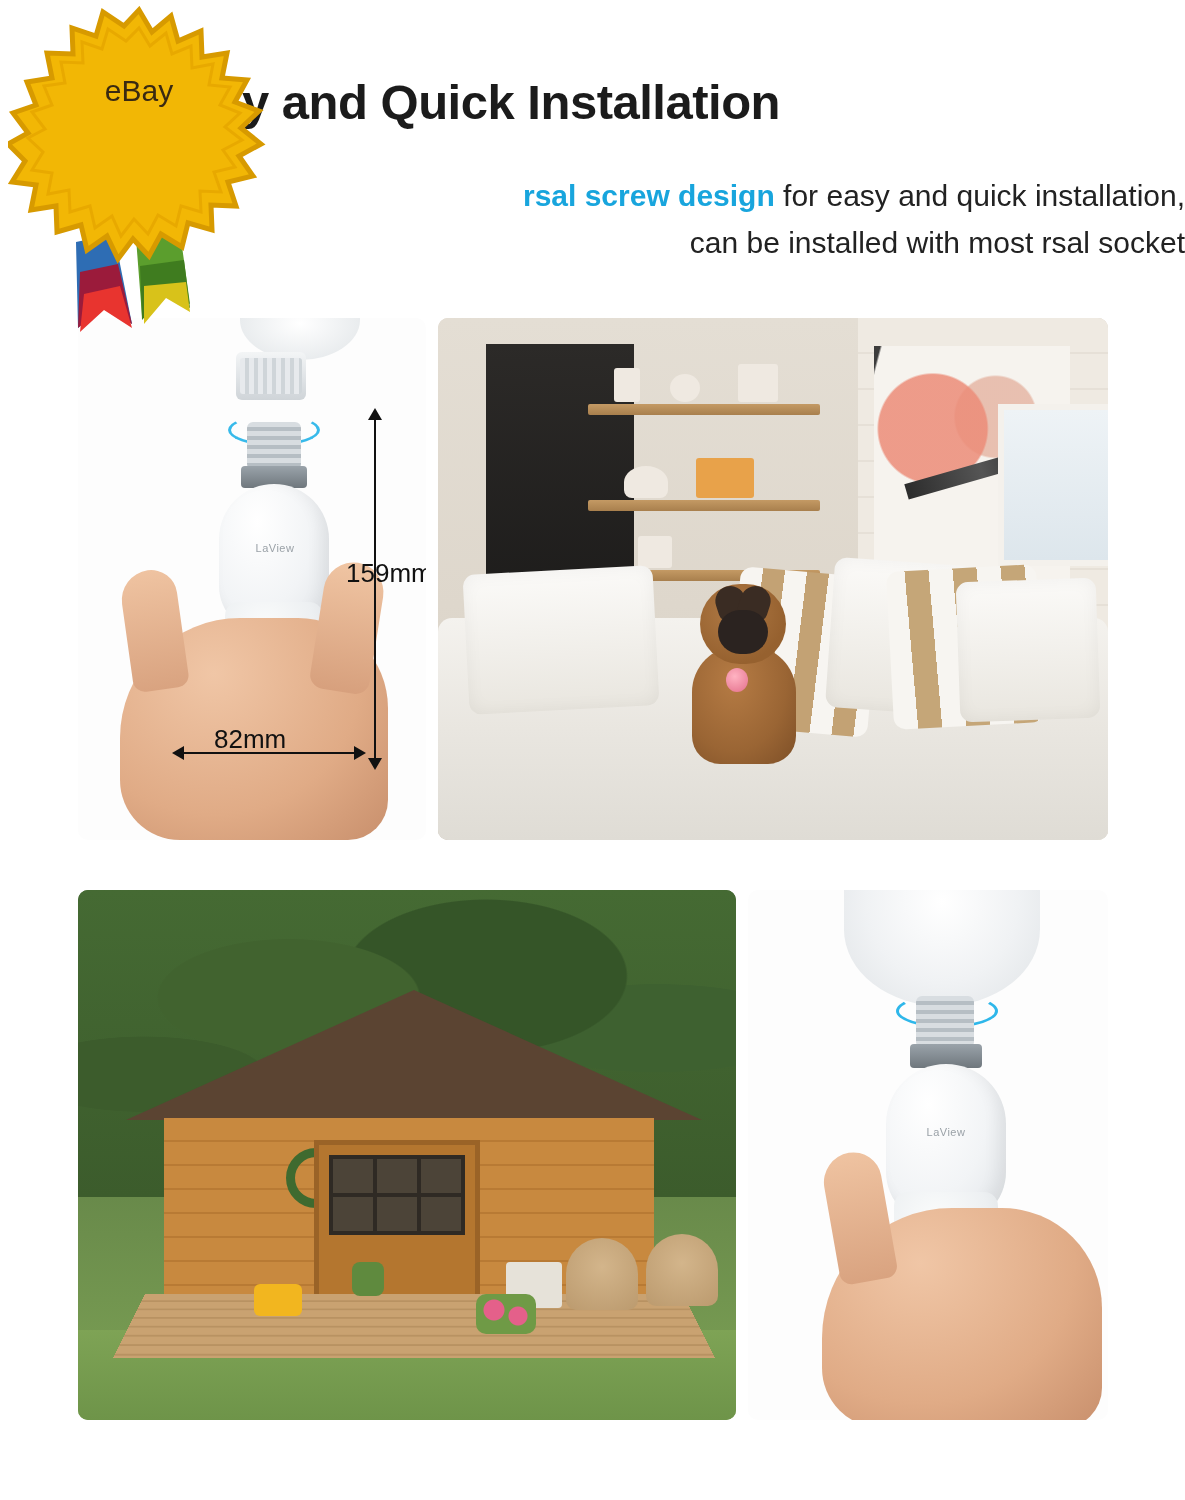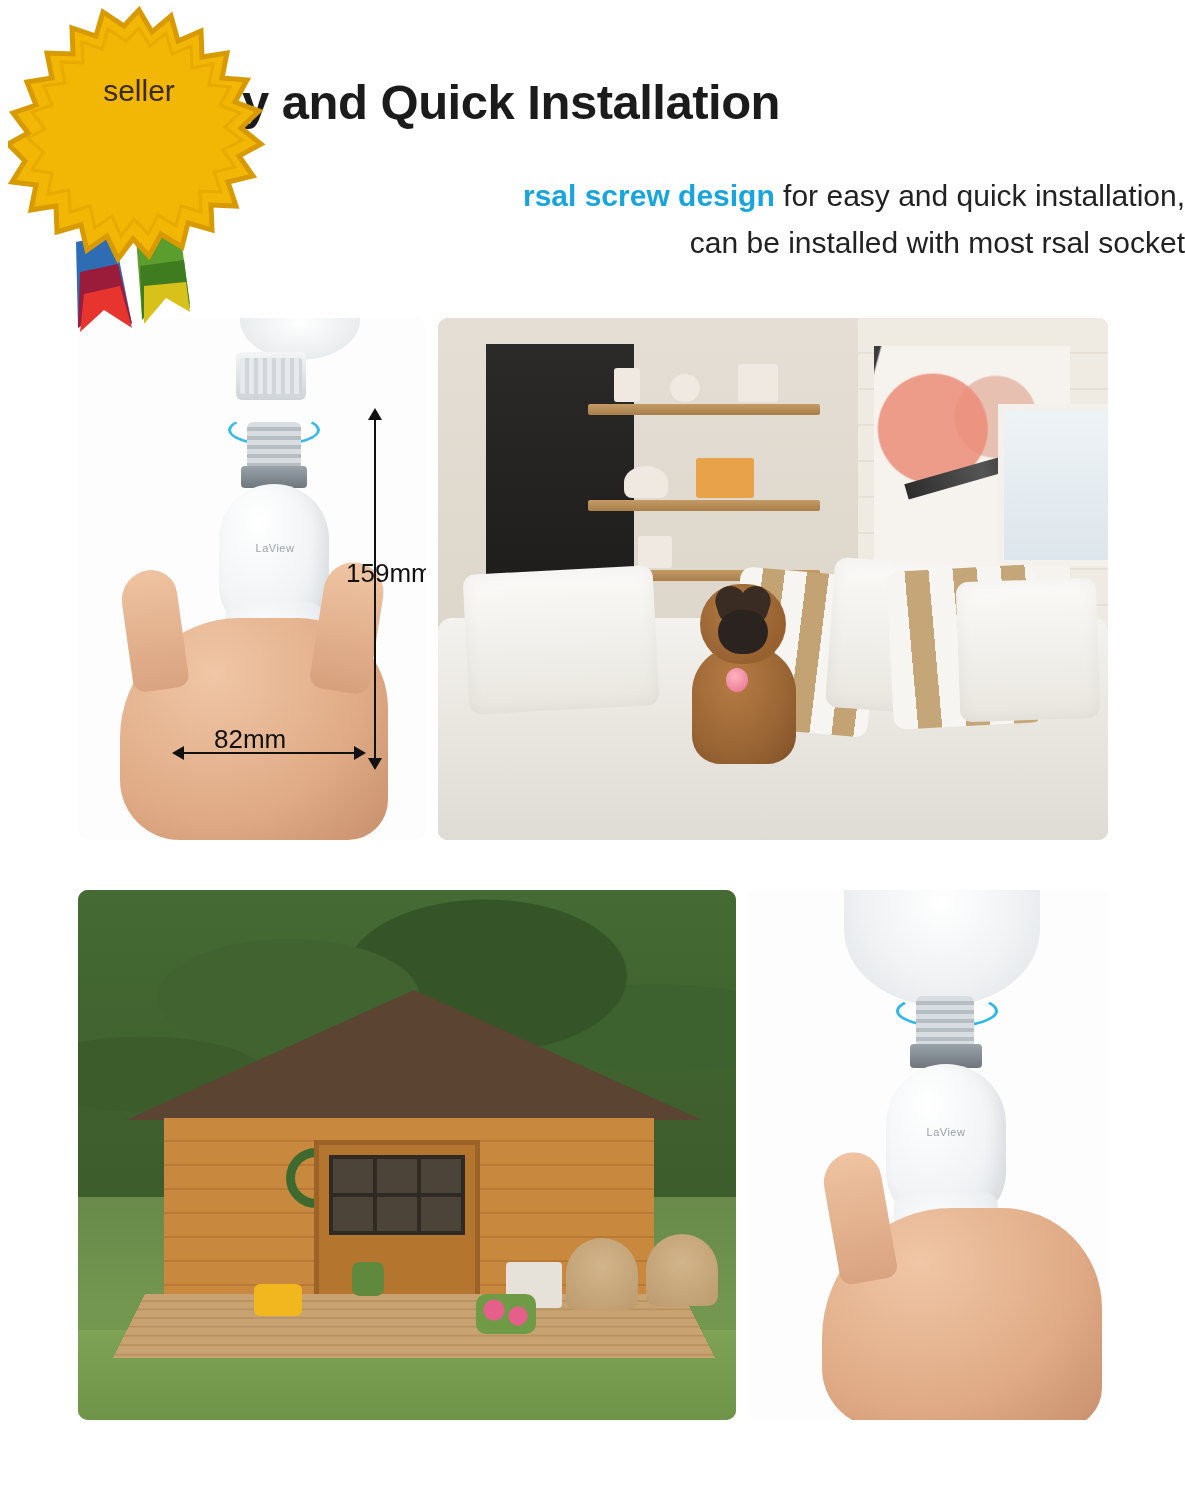--- a/index.html
+++ b/index.html
@@ -766,15 +766,15 @@
   <polygon points="78,34 122,28 128,76 104,62 80,88" fill="#3F7C1F"></polygon>
   <polygon points="82,54 124,50 128,80 104,66 82,92" fill="#D8C21A"></polygon>
 </svg>
 
 <div id="ebay-badge">
   <svg viewBox="0 0 262 262" width="262" height="262">
     <polygon points="131,4 144,26 163,10 170,35 193,25 194,51 219,47 214,72 239,74 227,96 251,105 233,122 253,138 231,150 245,170 220,176 228,200 203,199 204,224 180,217 174,241 153,228 141,250 125,233 110,253 99,230 79,244 73,219 49,226 48,200 23,204 28,179 4,176 17,155 0,138 20,127 5,107 28,99 19,76 44,72 39,47 65,48 64,22 88,30 95,6 116,20" fill="#F2B705" stroke="#D79A00" stroke-width="5"></polygon>
     <polygon points="131,22 142,40 158,27 164,48 183,40 184,62 205,58 201,79 222,81 212,99 232,107 217,121 234,134 215,144 227,161 206,166 213,186 192,185 193,206 173,200 168,220 150,209 140,228 126,213 113,230 104,210 87,222 82,200 62,206 61,184 40,188 44,167 24,164 35,146 20,132 37,123 24,106 44,99 36,80 57,77 53,56 75,57 74,36 94,43 100,23 118,35" fill="none" stroke="#E8A900" stroke-width="3"></polygon>
   </svg>
   <div class="badge-text">
-    <div>seller</div>
+    <div>eBay</div>
   </div>
 </div>
 
 </body></html>

